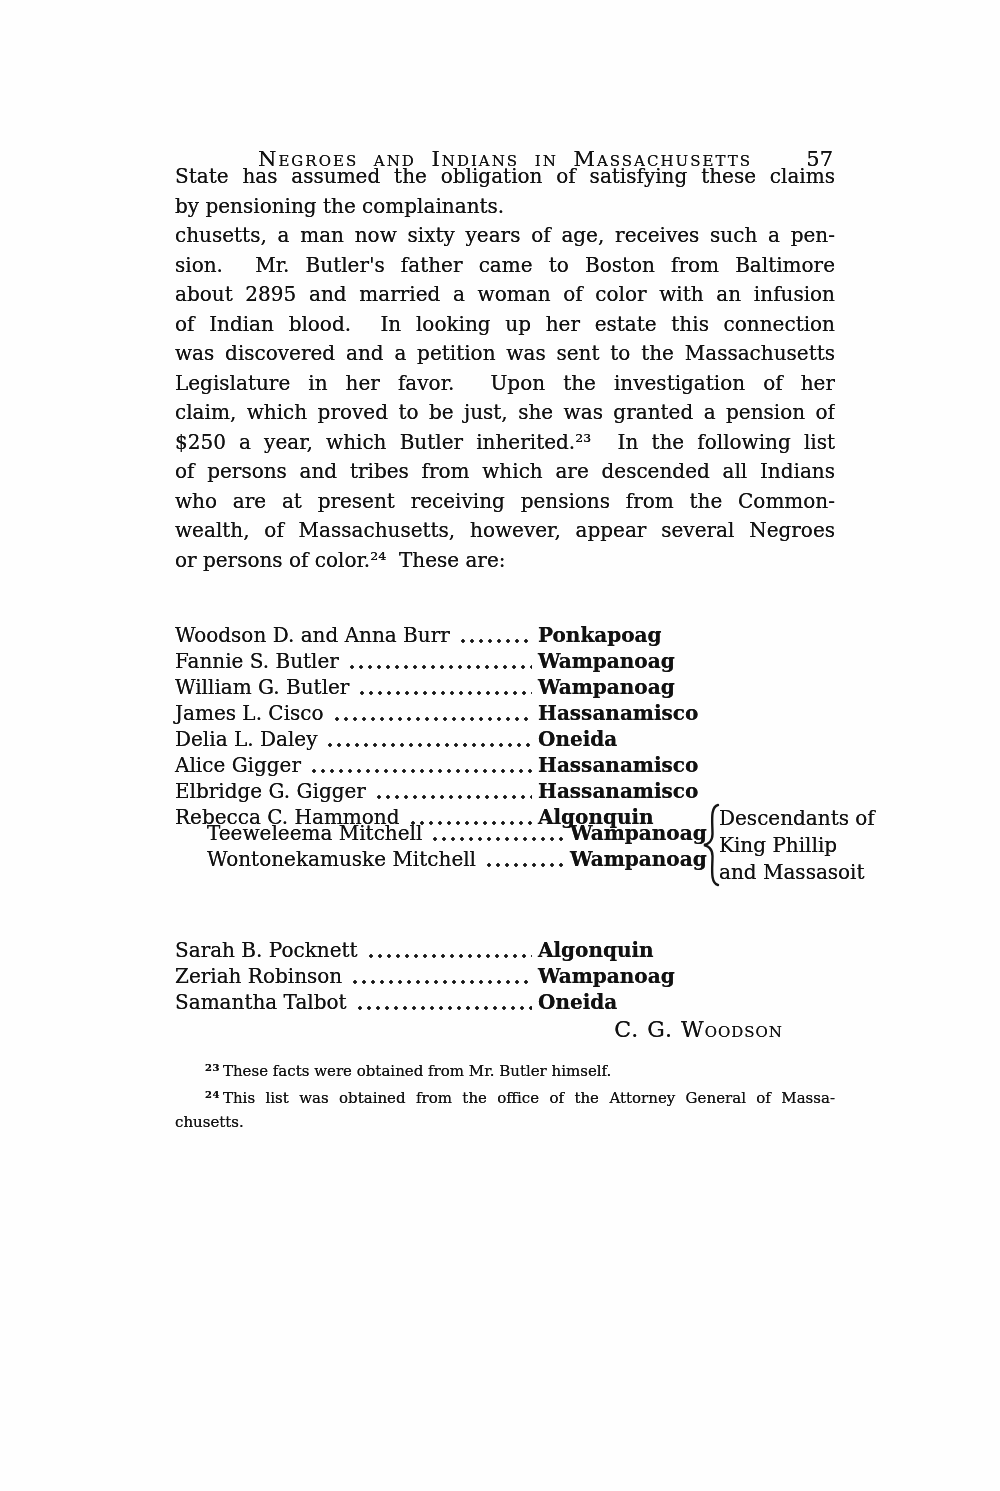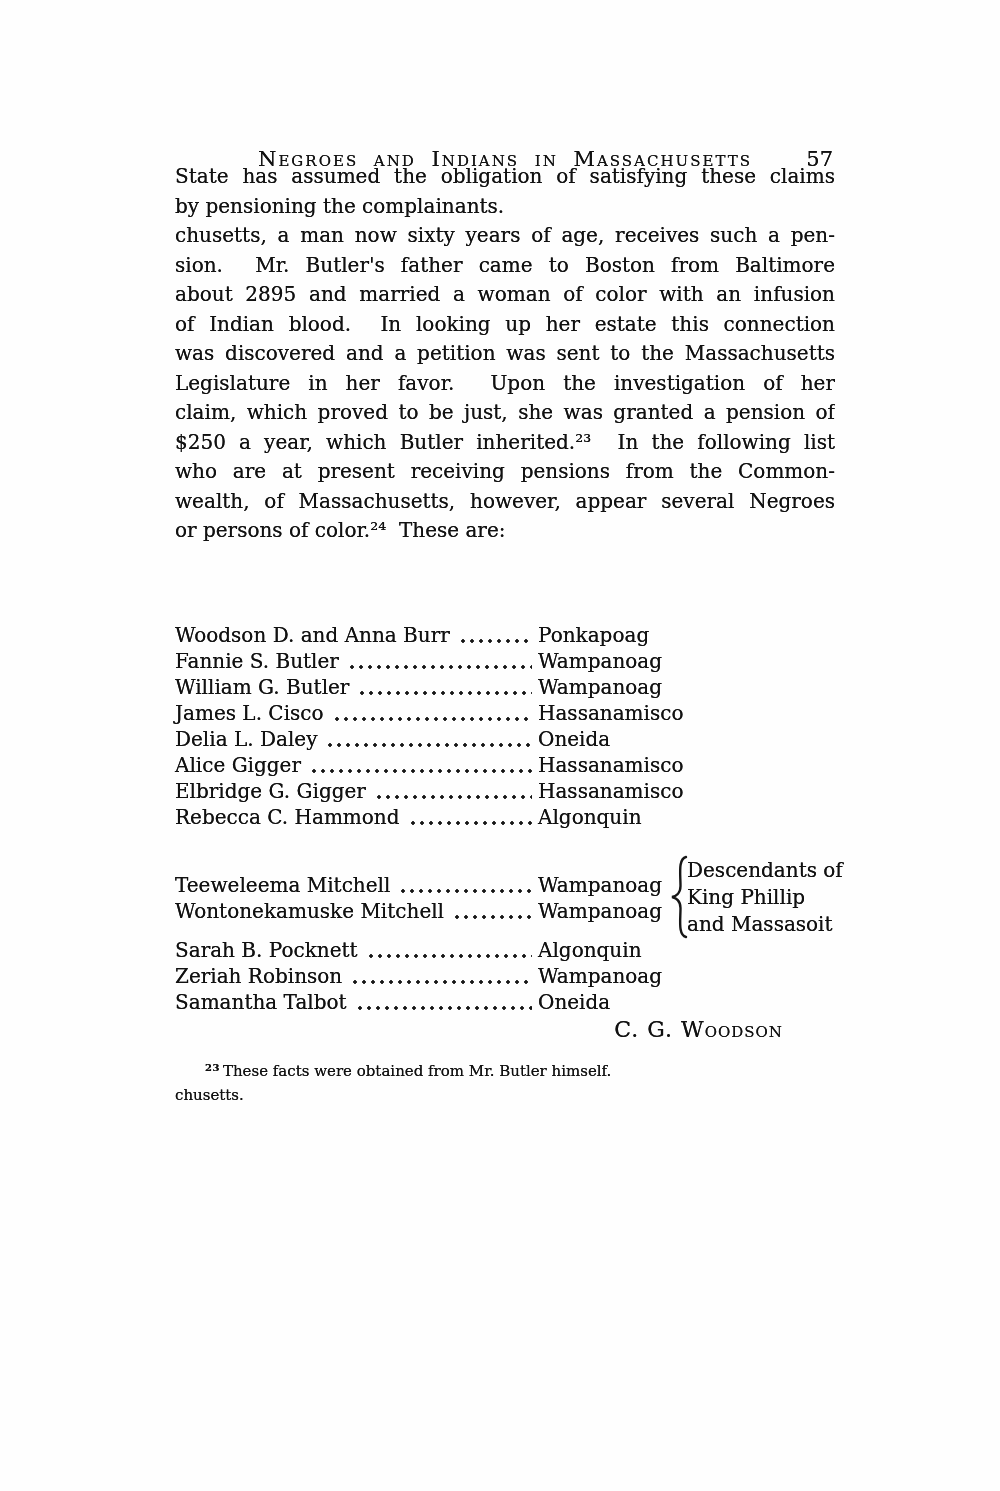--- a/index.html
+++ b/index.html
@@ -43,24 +43,24 @@
   .list2{top:937px;}
   .lrow{display:flex;height:26px;line-height:26px;}
   .nl{display:flex;width:357px;flex:none;}
   .nm{white-space:nowrap;flex:none;}
   .leader{
     flex:1;margin-left:9px;
     background-image:radial-gradient(circle at 4px 19px,#161616 1.5px,transparent 2.1px);
     background-size:9px 26px;
     background-repeat:repeat-x;
   }
-  .tribe{white-space:nowrap;margin-left:6px;flex:none;}
-
-  
-  .mitchell{top:872px;height:52px;}
+  .tribe{white-space:nowrap;margin-left:6px;flex:none;font-weight:bold;}
+
+  
+  .mitchell{top:820px;height:52px;margin-left:32px;}
   .brace{position:absolute;left:492px;top:-17px;width:22px;height:84px;}
   .brace svg{display:block;width:22px;height:84px;}
   .brace-note{position:absolute;left:512px;top:-15px;font-size:20px;}
   .bn-line{line-height:27px;white-space:nowrap;}
 
   
   .signature{top:1016px;text-align:right;padding-right:52px;box-sizing:border-box;
     font-variant:small-caps;font-size:22px;letter-spacing:1px;line-height:28px;}
 
   
@@ -84,20 +84,21 @@
     <div class="pline">State has assumed the obligation of satisfying these claims</div>
     <div class="pline noj">by pensioning the complainants.</div>
     <div class="pline">chusetts, a man now sixty years of age, receives such a pen-</div>
     <div class="pline">sion.&nbsp; Mr. Butler's father came to Boston from Baltimore</div>
     <div class="pline">about 2895 and married a woman of color with an infusion</div>
     <div class="pline">of Indian blood.&nbsp; In looking up her estate this connection</div>
     <div class="pline">was discovered and a petition was sent to the Massachusetts</div>
     <div class="pline">Legislature in her favor.&nbsp; Upon the investigation of her</div>
     <div class="pline">claim, which proved to be just, she was granted a pension of</div>
     <div class="pline">$250 a year, which Butler inherited.²³&nbsp; In the following list</div>
+    <div class="pline">of persons and tribes from which are descended all Indians</div>
     <div class="pline">who are at present receiving pensions from the Common-</div>
     <div class="pline">wealth, of Massachusetts, however, appear several Negroes</div>
     <div class="pline noj">or persons of color.²⁴&nbsp; These are:</div>
   </div>
 
   <div class="content plist list1" style="position:absolute;">
     <div class="lrow">
       <span class="nl">
           <span class="nm">Woodson D. and Anna Burr</span>
           <span class="leader"></span>
@@ -205,16 +206,19 @@
       <span class="tribe">Oneida</span>
     </div>
   </div>
 
   <div class="content signature" style="position:absolute;">C. G. Woodson</div>
 
   <div class="content footnotes" style="position:absolute;">
     <div class="fn-line fn-indent">
       <sup class="fn-sup">23</sup><span>These facts were obtained from Mr. Butler himself.</span>
     </div>
+    <div class="fn-line fn-indent fn-just">
+      <sup class="fn-sup">24</sup><span>This list was obtained from the office of the Attorney General of Massa-</span>
+    </div>
     <div class="fn-line">chusetts.</div>
   </div>
 
 </div>
 
 </body></html>

